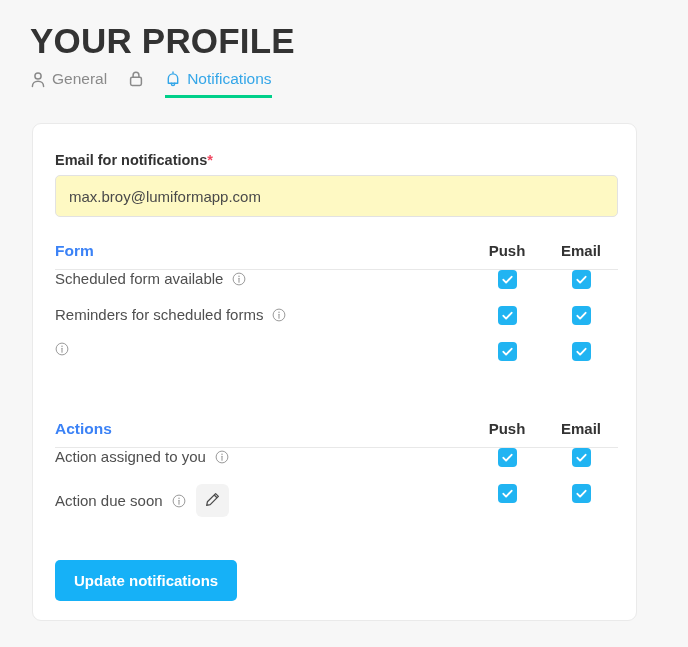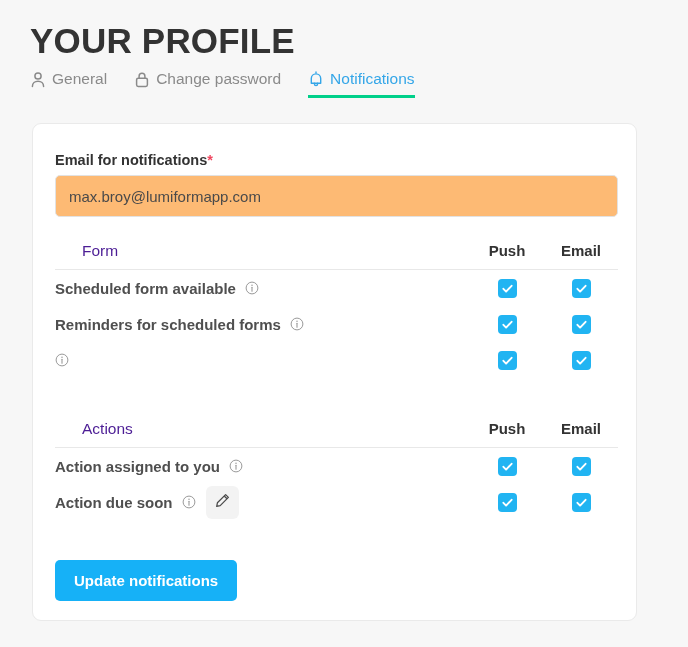--- a/index.html
+++ b/index.html
@@ -27,21 +27,21 @@
     line-height: 34px;
   }
 
   
   .tabs {
     position: absolute;
     left: 30px;
     top: 70px;
     display: flex;
     align-items: flex-start;
-    gap: 27px;
+    gap: 21px;
   }
   .tab {
     display: flex;
     align-items: center;
     gap: 6px;
     padding-bottom: 7px;
     cursor: pointer;
     border-bottom: 3px solid transparent;
   }
   .tab .tab-label {
@@ -76,21 +76,21 @@
   .req-star { color: #f0455e; font-weight: bold; }
 
   .email-input {
     position: absolute;
     left: 22px;
     top: 51px;
     width: 563px;
     height: 42px;
     border: 1px solid #e2e2e2;
     border-radius: 5px;
-    background: #fdba74;
+    background: #fef9c3;
     font-family: "Liberation Sans", sans-serif;
     font-size: 15px;
     color: #4a4a4a;
     padding: 0 13px;
     outline: none;
   }
 
   
   .section { position: absolute; left: 22px; width: 563px; }
   #form-section { top: 122px; }
@@ -99,37 +99,35 @@
   .sec-head {
     display: flex;
     align-items: center;
     height: 24px;
     padding-bottom: 14px;
     border-bottom: 1px solid #e8e8e8;
   }
   .sec-title {
     flex: 1;
     font-size: 15.5px;
-    font-weight: normal;
-    color: #4c1d95;
-    margin-left: 27px;
+    font-weight: bold;
+    color: #3b82f6;
   }
   .col-head {
     width: 74px;
     text-align: center;
     font-size: 15px;
     font-weight: bold;
     color: #333333;
   }
 
   .row {
     display: flex;
-    align-items: center;
+    align-items: flex-start;
     height: 36px;
-    font-weight: bold;
   }
   #form-section .row:first-of-type { margin-top: 8px; }
   #actions-section .row:first-of-type { margin-top: 10px; }
   .row-label-wrap {
     flex: 1;
     display: flex;
     align-items: center;
     gap: 9px;
   }
   .row-label {
@@ -205,21 +203,20 @@
     <span class="tab-label">General</span>
   </div>
 
   <div class="tab">
     <span class="tab-ico">
       <svg width="16" height="17" viewBox="0 0 16 17" fill="none">
         <rect x="2.6" y="7.2" width="10.8" height="8.2" rx="1.6" stroke="#8a8a8a" stroke-width="1.5"></rect>
         <path d="M5.1 7.2V5.2a2.9 2.9 0 015.8 0v2" stroke="#8a8a8a" stroke-width="1.5" stroke-linecap="round"></path>
       </svg>
     </span>
-    <span class="tab-label">Change password</span>
   </div>
 
   <div class="tab active">
     <span class="tab-ico">
       <svg width="16" height="17" viewBox="0 0 16 17" fill="none">
         <path d="M8 2.1V1" stroke="#34a6e8" stroke-width="1.4" stroke-linecap="round"></path>
         <path d="M3.3 12.3V7.6a4.7 4.7 0 019.4 0v4.7H3.3z" stroke="#34a6e8" stroke-width="1.4" stroke-linejoin="round"></path>
         <path d="M6.4 12.3v.6a1.6 1.6 0 003.2 0v-.6" stroke="#34a6e8" stroke-width="1.4" stroke-linecap="round"></path>
       </svg>
     </span>

